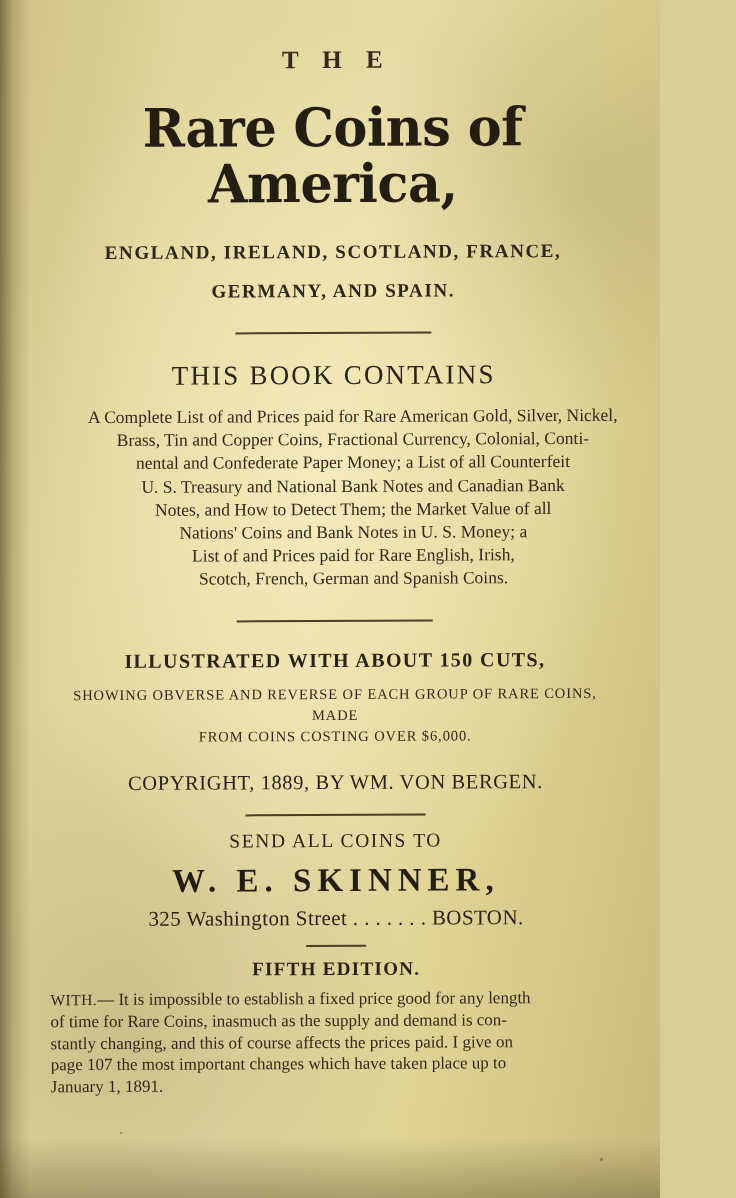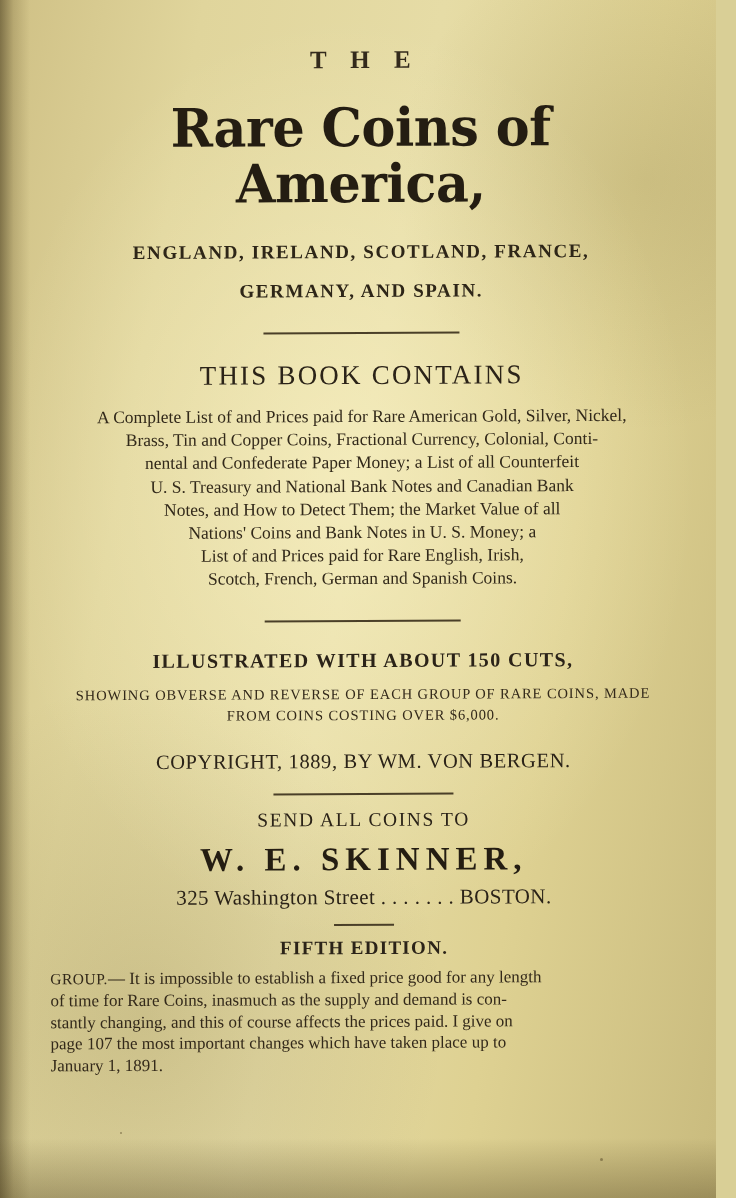--- a/index.html
+++ b/index.html
@@ -11,21 +11,21 @@
     height: 1198px;
     overflow: hidden;
     background: #d9cf96;
     font-family: "Liberation Serif", serif;
     color: #2b2318;
   }
 
   
   .page {
     position: relative;
-    width: 716px;
+    width: 660px;
     height: 1198px;
     box-sizing: border-box;
     background:
       radial-gradient(ellipse 70% 55% at 48% 40%, rgba(255,248,205,0.55) 0%, rgba(255,248,205,0.0) 70%),
       radial-gradient(ellipse 60% 40% at 20% 85%, rgba(120,105,55,0.22) 0%, rgba(120,105,55,0.0) 70%),
       radial-gradient(ellipse 50% 30% at 90% 15%, rgba(120,105,55,0.18) 0%, rgba(120,105,55,0.0) 70%),
       linear-gradient(100deg, #cfc085 0%, #e0d59c 22%, #e6dca6 48%, #ded192 72%, #c9bb7e 100%);
     overflow: hidden;
   }
   
@@ -255,21 +255,21 @@
 
     <div class="dealer">W. E. SKINNER,</div>
 
     <div class="address">325 Washington Street . . . . . . . BOSTON.</div>
 
     <div class="rule rule4 short"></div>
 
     <div class="edition">FIFTH EDITION.</div>
 
     <div class="note">
-      <span class="ln"><span class="sc">GROUP.</span><span>— It is impossible to establish a fixed price good for any length</span></span>
+      <span class="ln"><span class="sc">WITH.</span><span>— It is impossible to establish a fixed price good for any length</span></span>
       <span class="ln">of time for Rare Coins, inasmuch as the supply and demand is con-</span>
       <span class="ln">stantly changing, and this of course affects the prices paid.  I give on</span>
       <span class="ln">page 107 the most important changes which have taken place up to</span>
       <span class="ln">January 1, 1891.</span>
     </div>
 
   </div>
 
   <div class="speck" style="left:600px; top:1158px;"></div>
   <div class="speck" style="left:120px; top:1132px; width:2px; height:2px;"></div>

